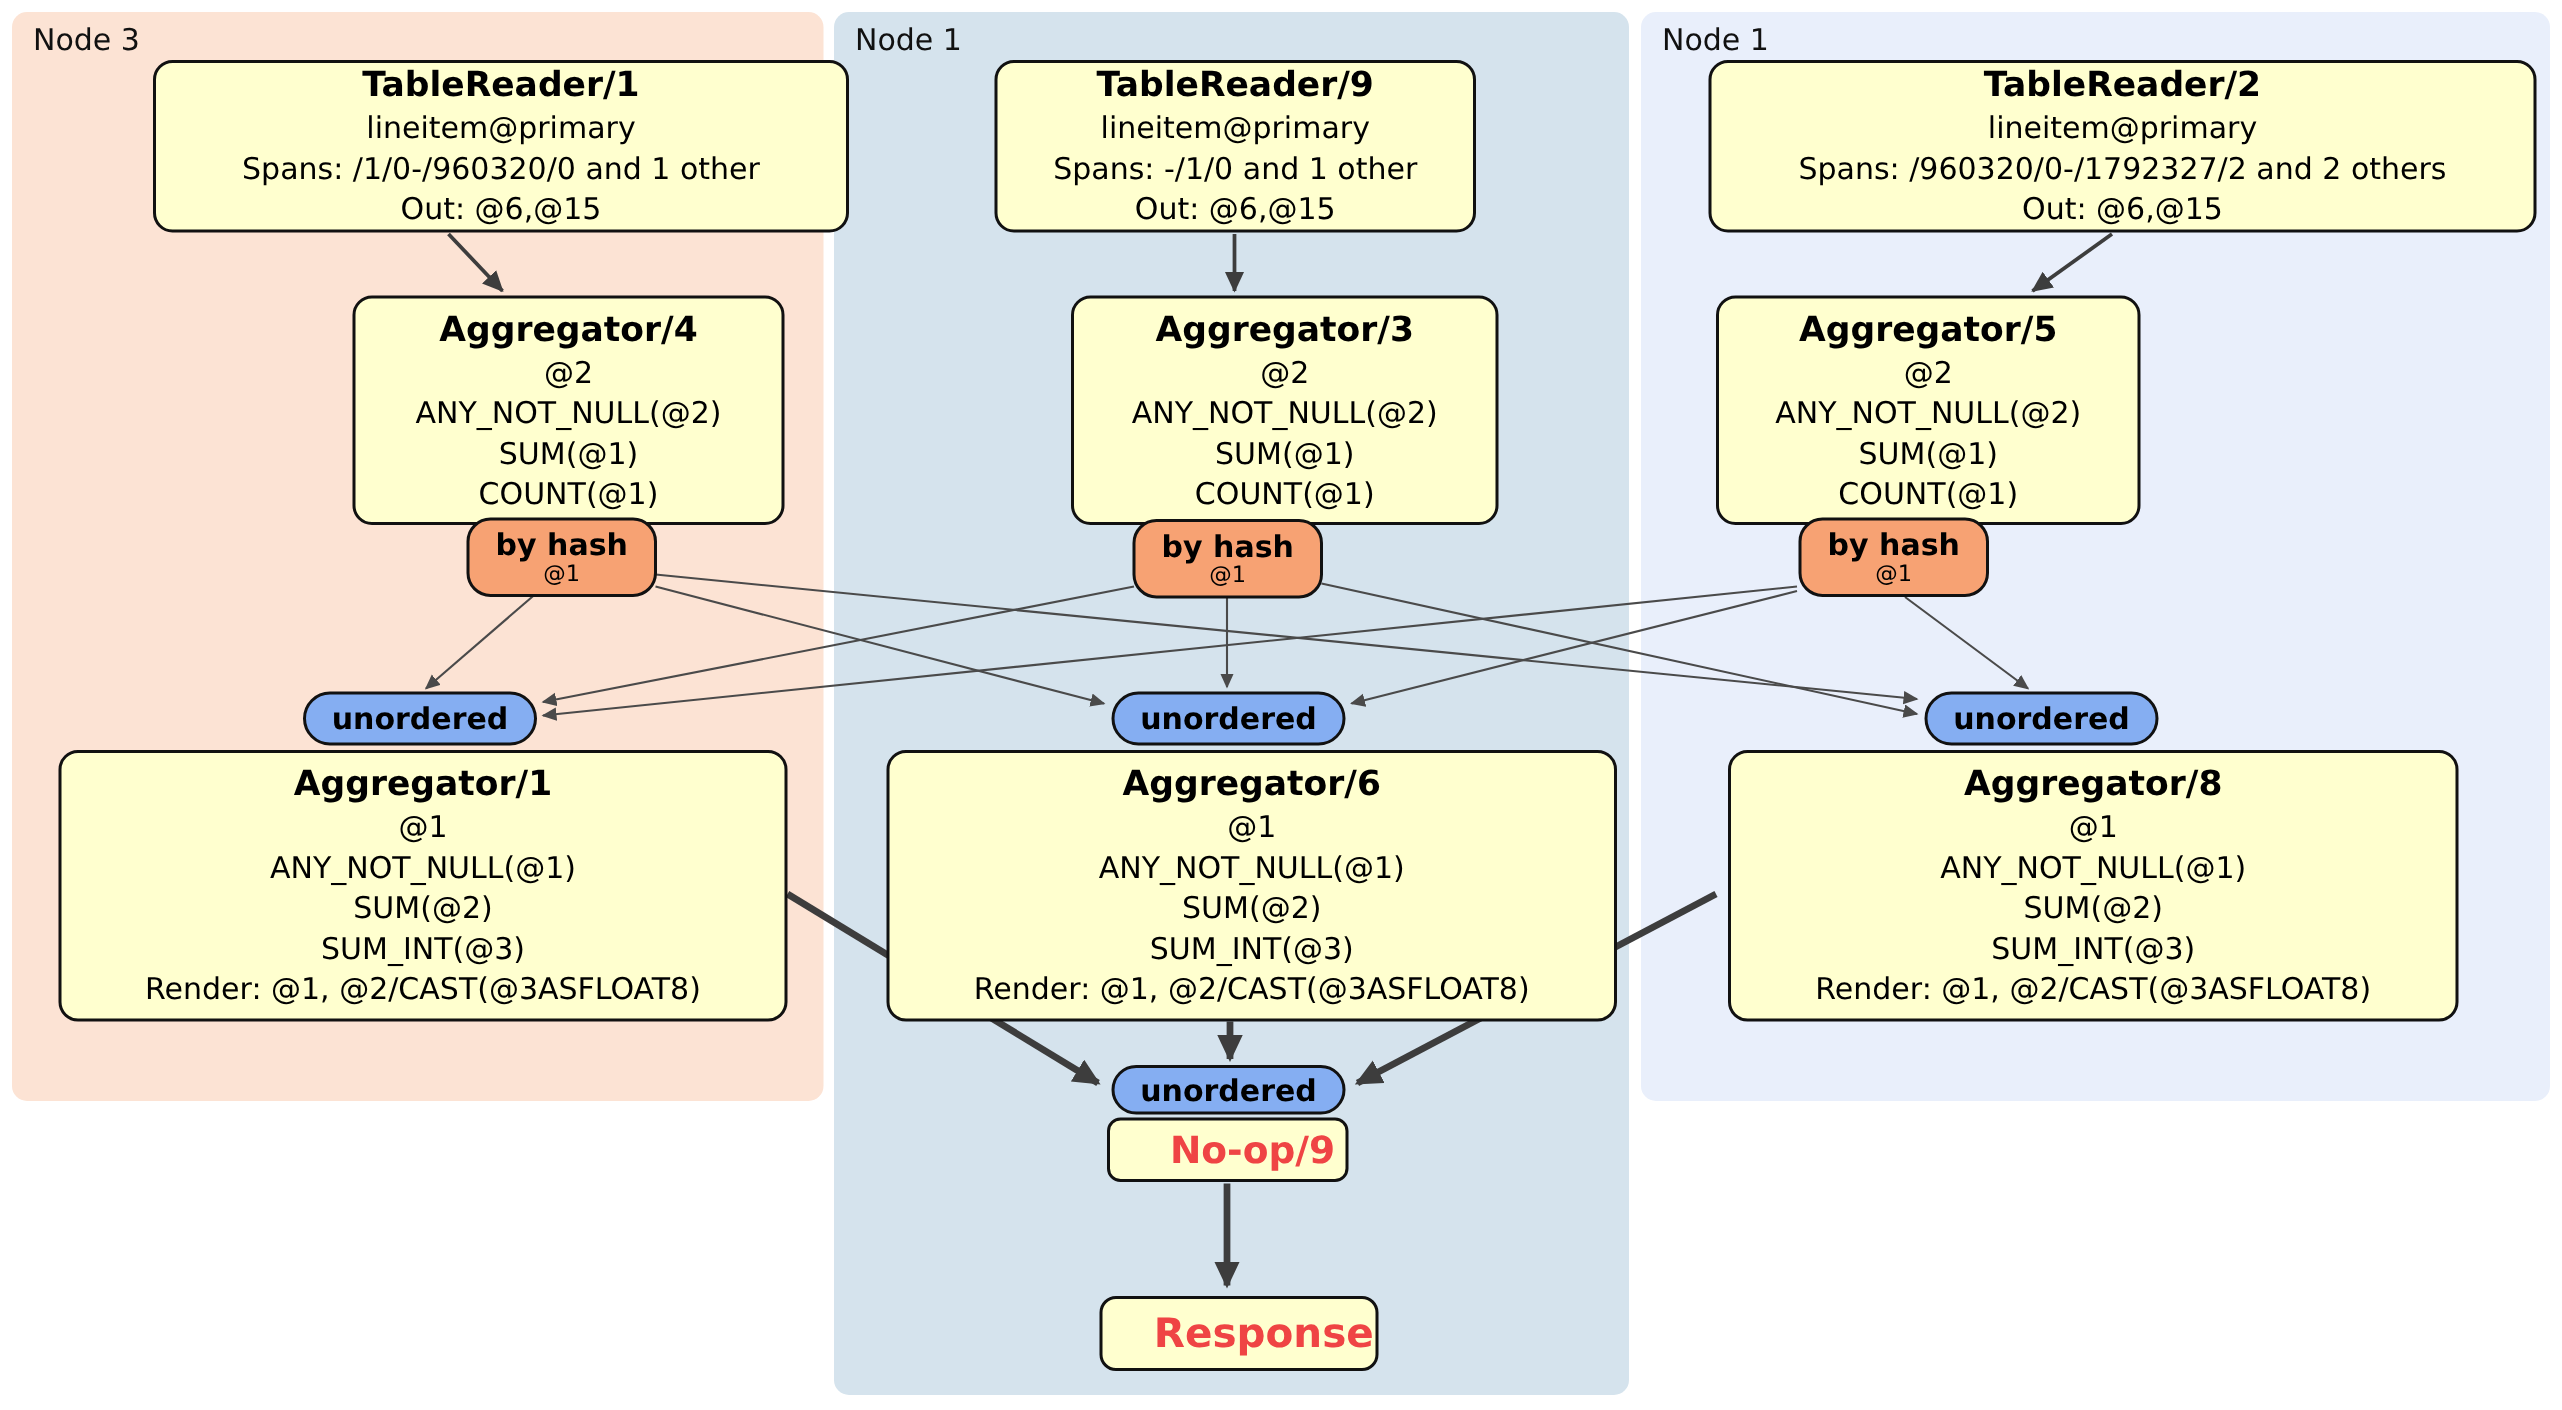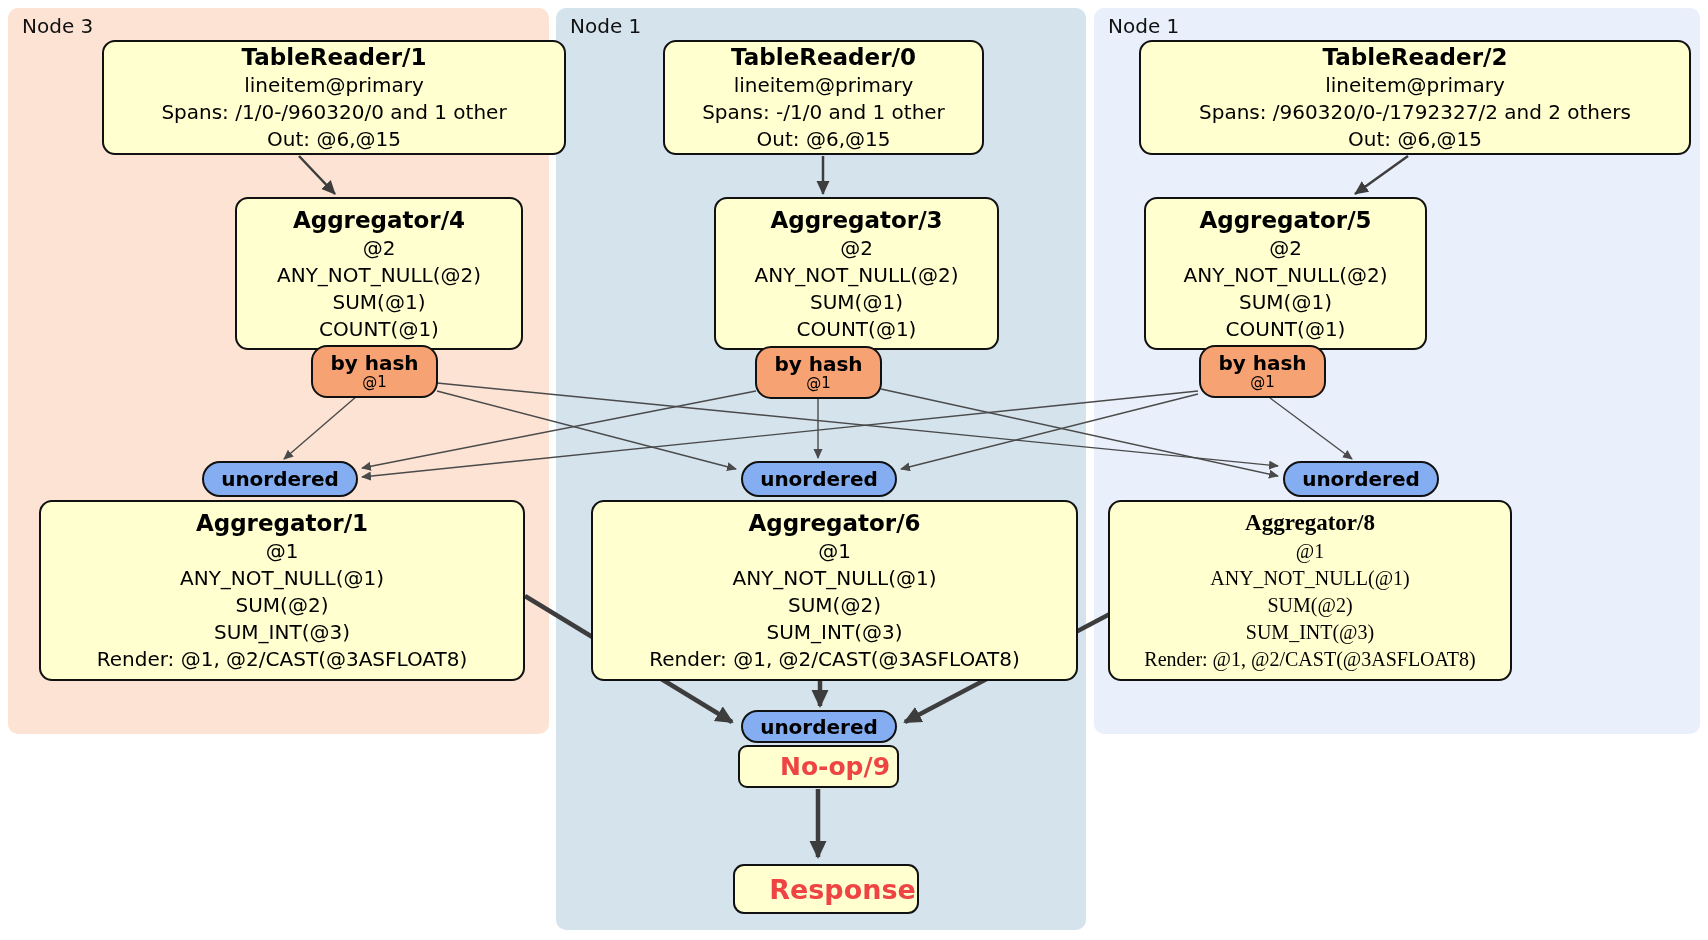--- a/index.html
+++ b/index.html
@@ -81,21 +81,21 @@
   </svg>
 
   <div class="box" style="left:63px;top:40px;width:464px;height:115px;margin-left:39px;">
     <div class="box-title">TableReader/1</div>
     <div class="box-line">lineitem@primary</div>
     <div class="box-line">Spans: /1/0-/960320/0 and 1 other</div>
     <div class="box-line">Out: @6,@15</div>
   </div>
 
   <div class="box" style="left:663px;top:40px;width:321px;height:115px;">
-    <div class="box-title">TableReader/0</div>
+    <div class="box-title">TableReader/9</div>
     <div class="box-line">lineitem@primary</div>
     <div class="box-line">Spans: -/1/0 and 1 other</div>
     <div class="box-line">Out: @6,@15</div>
   </div>
 
   <div class="box" style="left:1139px;top:40px;width:552px;height:115px;">
     <div class="box-title">TableReader/2</div>
     <div class="box-line">lineitem@primary</div>
     <div class="box-line">Spans: /960320/0-/1792327/2 and 2 others</div>
     <div class="box-line">Out: @6,@15</div>
@@ -153,21 +153,21 @@
 
   <div class="box" style="left:591px;top:500px;width:487px;height:181px;">
     <div class="box-title">Aggregator/6</div>
     <div class="box-line">@1</div>
     <div class="box-line">ANY_NOT_NULL(@1)</div>
     <div class="box-line">SUM(@2)</div>
     <div class="box-line">SUM_INT(@3)</div>
     <div class="box-line">Render: @1, @2/CAST(@3ASFLOAT8)</div>
   </div>
 
-  <div class="box" style="left:1108px;top:500px;width:404px;height:181px;font-family:Liberation Serif, serif;">
+  <div class="box" style="left:1152px;top:500px;width:487px;height:181px;">
     <div class="box-title">Aggregator/8</div>
     <div class="box-line">@1</div>
     <div class="box-line">ANY_NOT_NULL(@1)</div>
     <div class="box-line">SUM(@2)</div>
     <div class="box-line">SUM_INT(@3)</div>
     <div class="box-line">Render: @1, @2/CAST(@3ASFLOAT8)</div>
   </div>
 
   <div class="sync" style="left:741px;top:710px;width:156px;height:33px;">unordered</div>
 

